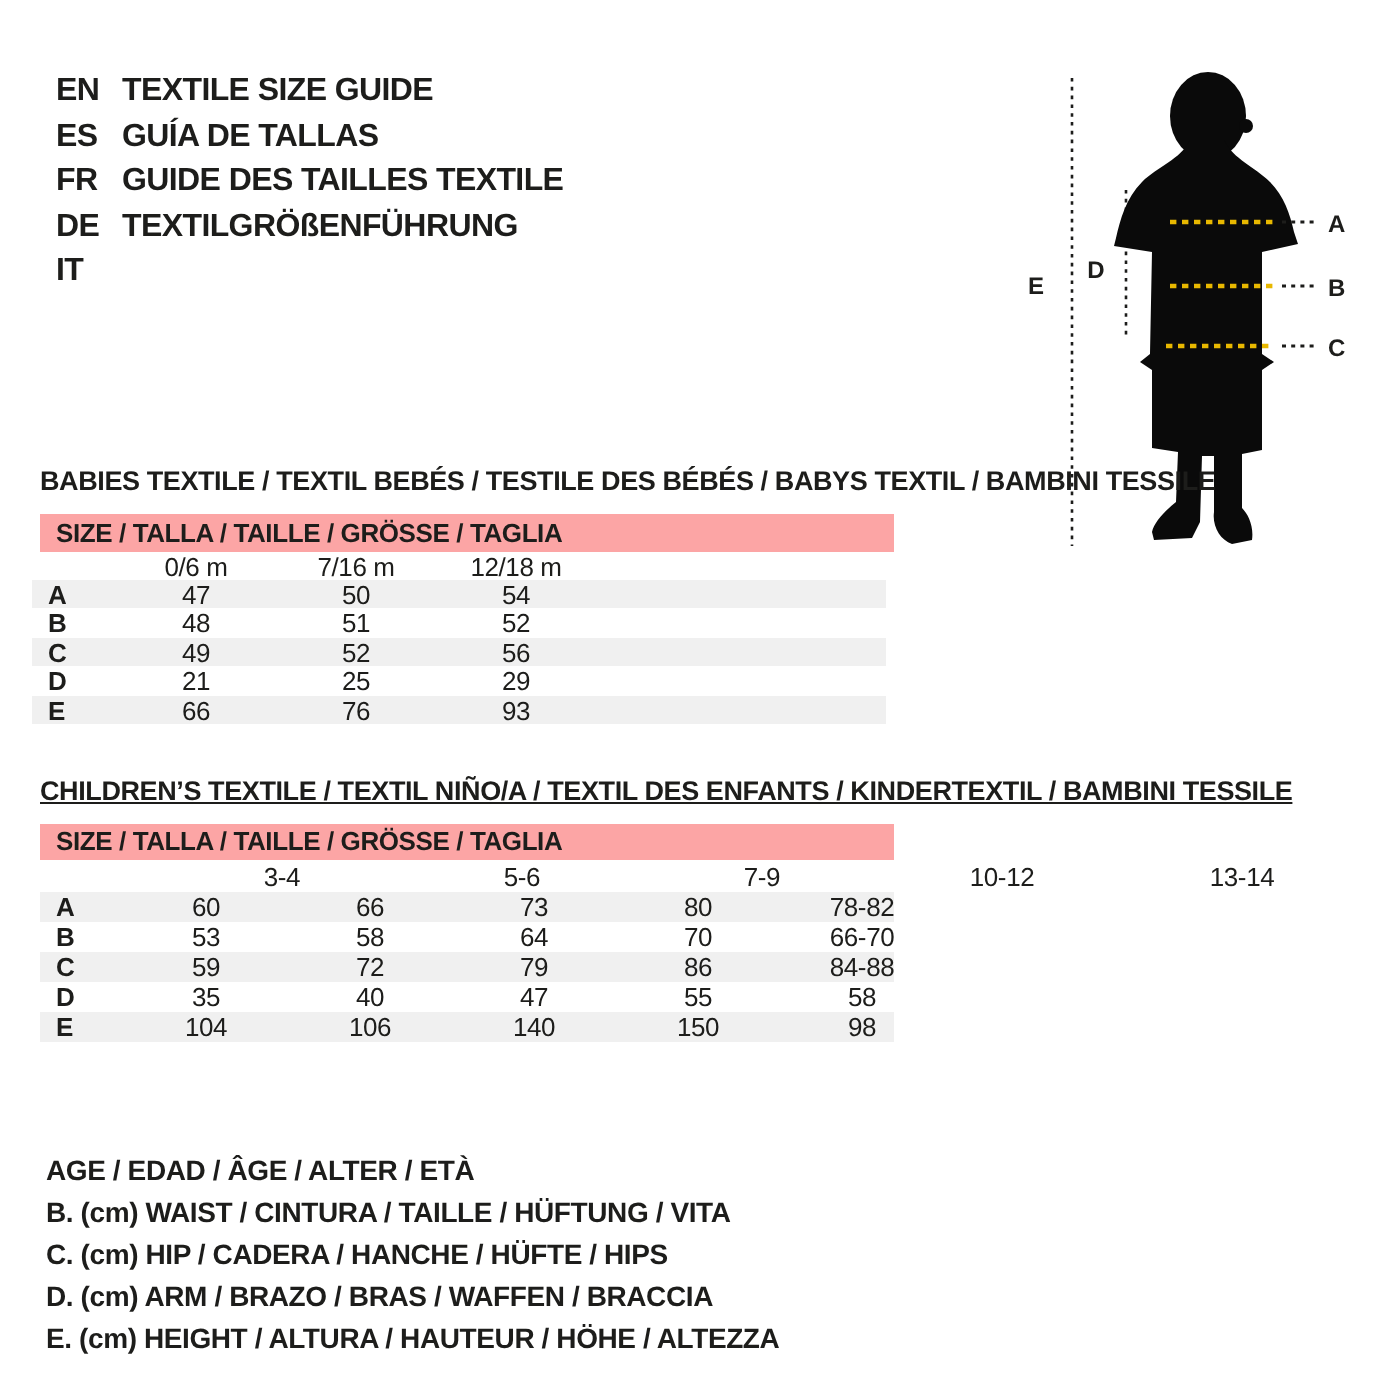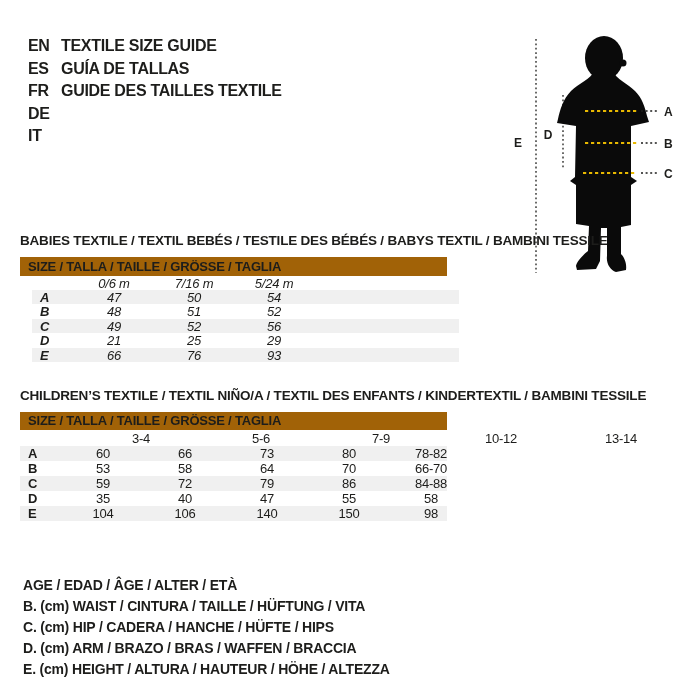--- a/index.html
+++ b/index.html
@@ -12,21 +12,21 @@
 
   
   .langs{left:28px;top:35px;}
   .lang-row{display:flex;height:22.5px;align-items:center;font-size:16px;font-weight:700;letter-spacing:-0.3px;}
   .lang-code{width:33px;flex:0 0 33px;}
 
   
   .sec-title{font-size:13.5px;font-weight:700;letter-spacing:-0.2px;white-space:nowrap;}
 
   
-  .size-bar{width:427px;height:19px;background:#a16207;font-size:13px;font-weight:700;
+  .size-bar{width:427px;height:19px;background:#fca5a5;font-size:13px;font-weight:700;
     line-height:19px;padding-left:8px;box-sizing:border-box;letter-spacing:-0.2px;}
 
   
   .tbl{width:427px;}
   .trow{display:grid;align-items:center;font-size:13px;letter-spacing:-0.2px;}
   .babies-grid{grid-template-columns:42px 80px 80px 80px;}
   .children-grid{grid-template-columns:42px 82px 82px 82px 82px 82px;}
   .trow .cell{text-align:center;}
   .trow .lbl{text-align:left;padding-left:8px;font-weight:700;}
   .babies .trow{height:14.4px;}
@@ -54,20 +54,21 @@
   <div class="lang-row">
     <span class="lang-code">ES</span>
     <span>GUÍA DE TALLAS</span>
   </div>
   <div class="lang-row">
     <span class="lang-code">FR</span>
     <span>GUIDE DES TAILLES TEXTILE</span>
   </div>
   <div class="lang-row">
     <span class="lang-code">DE</span>
+    <span>TEXTILGRÖßENFÜHRUNG</span>
   </div>
   <div class="lang-row">
     <span class="lang-code">IT</span>
   </div>
 </div>
 
 <div class="abs figure-wrap">
   <svg width="200" height="260" viewBox="0 0 200 260">
 
     <line x1="36" y1="19" x2="36" y2="253" stroke="#1d1d1b" stroke-width="1.3" stroke-dasharray="1.8 2.6"></line>
@@ -108,26 +109,26 @@
     <text x="164" y="128" font-size="12" font-weight="bold" fill="#1d1d1b">B</text>
     <text x="164" y="158" font-size="12" font-weight="bold" fill="#1d1d1b">C</text>
     <text x="48" y="119" font-size="12" font-weight="bold" fill="#1d1d1b" text-anchor="middle">D</text>
     <text x="18" y="127" font-size="12" font-weight="bold" fill="#1d1d1b" text-anchor="middle">E</text>
   </svg>
 </div>
 
 <div class="abs sec-title" style="left:20px;top:233px;">BABIES TEXTILE / TEXTIL BEBÉS / TESTILE DES BÉBÉS / BABYS TEXTIL / BAMBINI TESSILE</div>
 <div class="abs size-bar" style="left:20px;top:257px;">SIZE / TALLA / TAILLE / GRÖSSE / TAGLIA</div>
 
-<div class="abs tbl babies" style="left:32px;top:276px;font-style:italic;">
+<div class="abs tbl babies" style="left:16px;top:276px;">
   <div class="trow babies-grid head">
     <span class="cell lbl"></span>
     <span class="cell">0/6 m</span>
     <span class="cell">7/16 m</span>
-    <span class="cell">5/24 m</span>
+    <span class="cell">12/18 m</span>
   </div>
   <div class="trow babies-grid stripe">
     <span class="cell lbl">A</span>
     <span class="cell">47</span>
     <span class="cell">50</span>
     <span class="cell">54</span>
   </div>
   <div class="trow babies-grid">
     <span class="cell lbl">B</span>
     <span class="cell">48</span>
@@ -147,21 +148,21 @@
     <span class="cell">29</span>
   </div>
   <div class="trow babies-grid stripe">
     <span class="cell lbl">E</span>
     <span class="cell">66</span>
     <span class="cell">76</span>
     <span class="cell">93</span>
   </div>
 </div>
 
-<div class="abs sec-title" style="left:20px;top:388px;">CHILDREN’S TEXTILE / TEXTIL NIÑO/A / TEXTIL DES ENFANTS / KINDERTEXTIL / BAMBINI TESSILE</div>
+<div class="abs sec-title" style="left:20px;top:388px;text-decoration:underline;">CHILDREN’S TEXTILE / TEXTIL NIÑO/A / TEXTIL DES ENFANTS / KINDERTEXTIL / BAMBINI TESSILE</div>
 <div class="abs size-bar" style="left:20px;top:412px;height:18px;line-height:18px;">SIZE / TALLA / TAILLE / GRÖSSE / TAGLIA</div>
 
 <div class="abs tbl children" style="left:20px;top:431px;">
   <div class="trow children-grid head">
     <span class="cell lbl"></span>
     <span class="cell">3-4</span>
     <span class="cell">5-6</span>
     <span class="cell">7-9</span>
     <span class="cell">10-12</span>
     <span class="cell">13-14</span>

